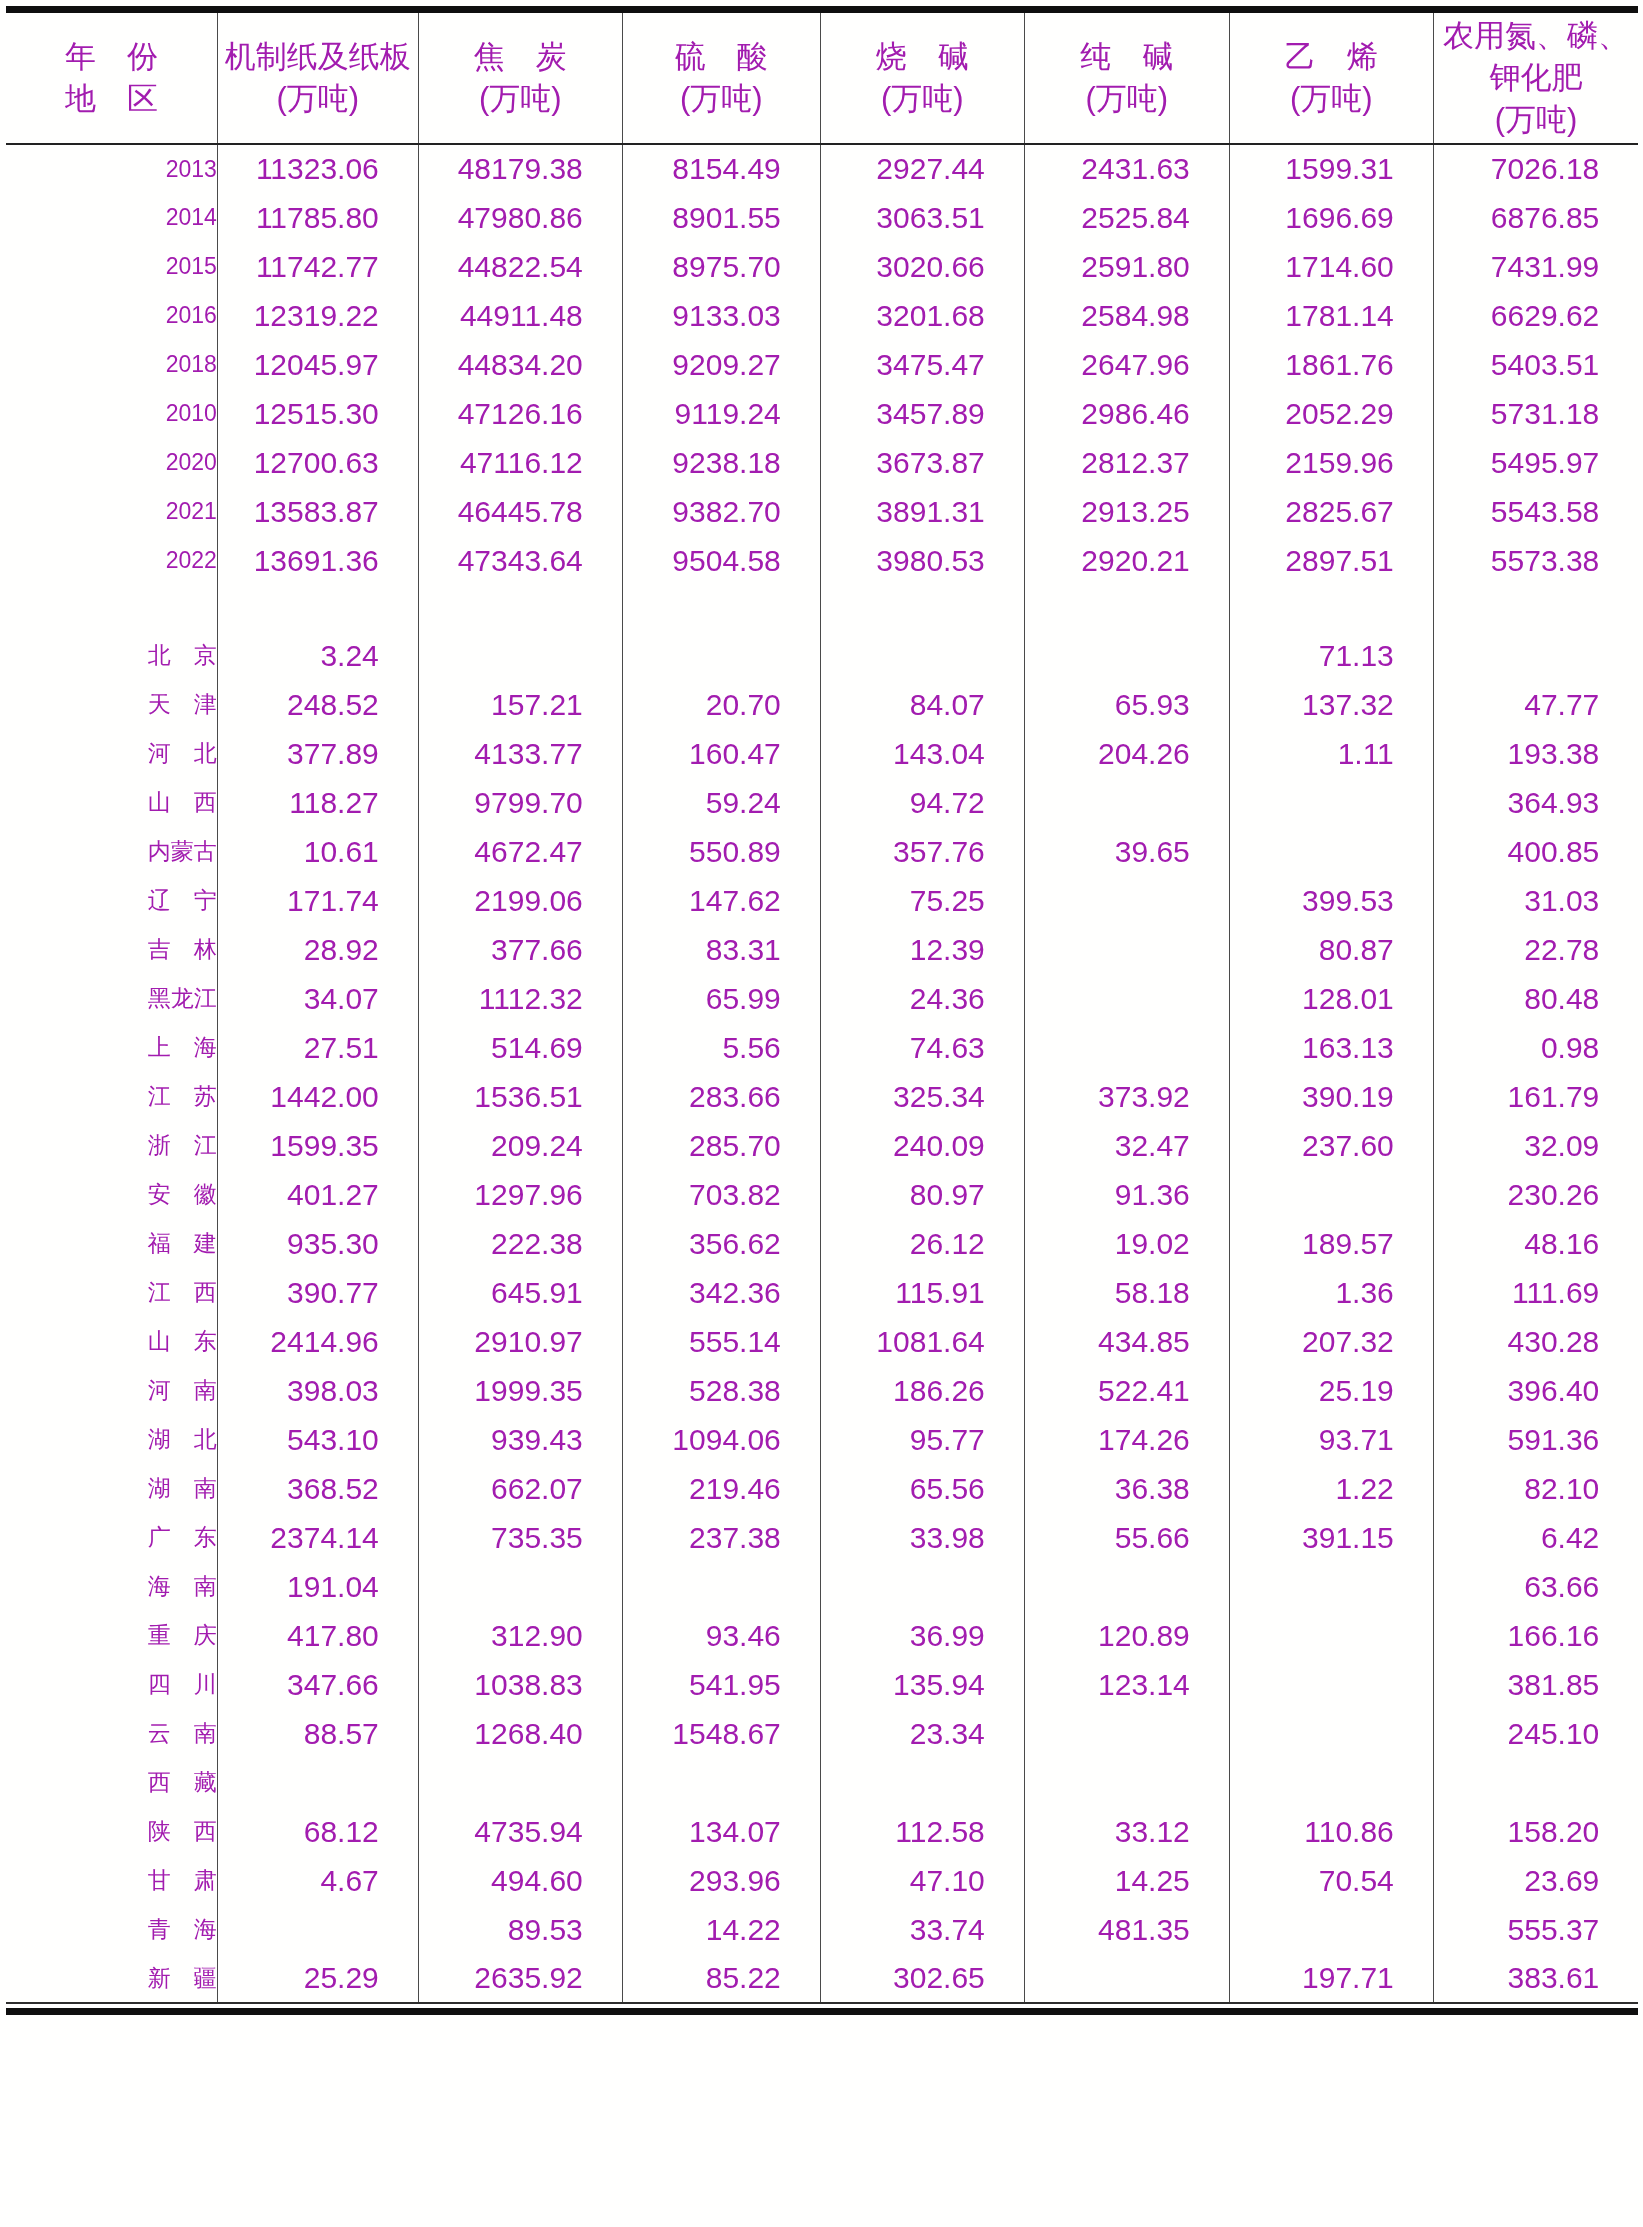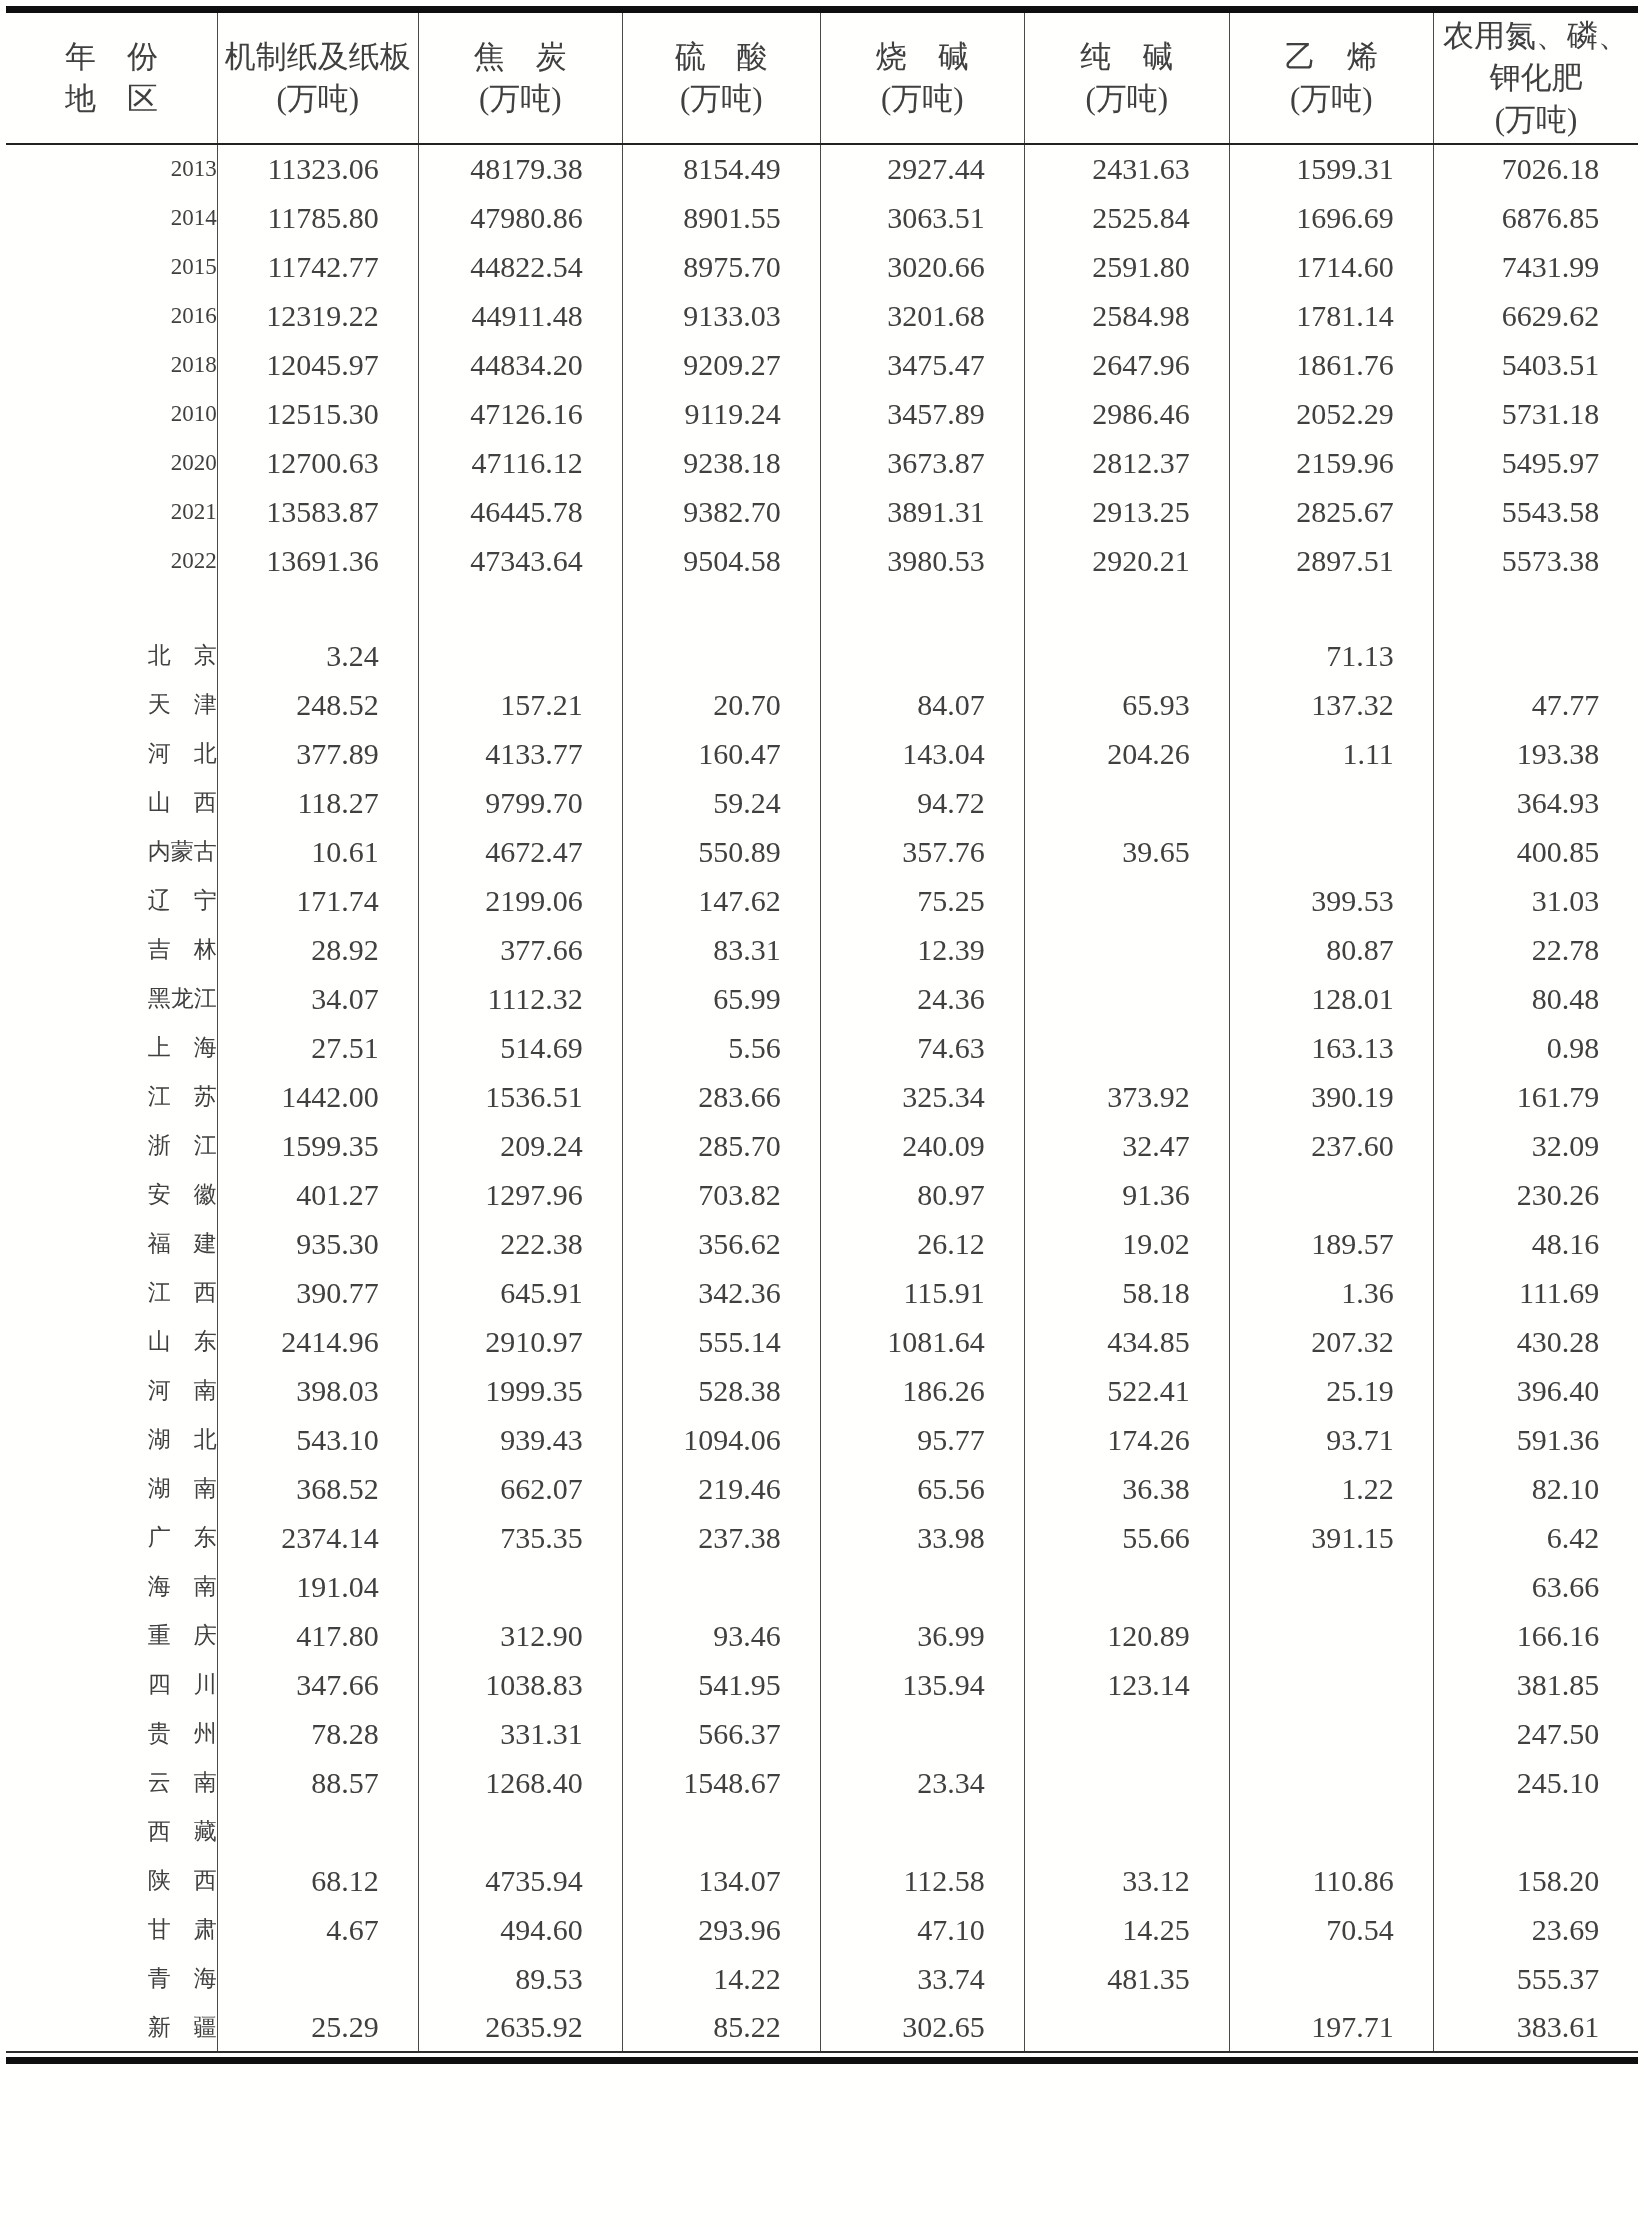--- a/index.html
+++ b/index.html
@@ -7,22 +7,22 @@
     padding: 0;
     background: #ffffff;
     width: 1644px;
   }
   .page {
     width: 1644px;
     height: 2227px;
     background: #fffffe;
     box-sizing: border-box;
     padding: 6.3px 6.3px 0 6.3px;
-    font-family: Liberation Serif, serif;
-    color: #404040;
+    font-family: Liberation Sans, sans-serif;
+    color: #a21caf;
   }
   .top-rule {
     height: 7px;
     background: #0f0f0f;
   }
   table.stat-table {
     border-collapse: collapse;
     table-layout: fixed;
     width: 1631px;
     border-bottom: 2.4px solid #2e2e2e;
@@ -445,30 +445,20 @@
           <td class="row-label">四　川</td>
           <td class="num">347.66</td>
           <td class="num">1038.83</td>
           <td class="num">541.95</td>
           <td class="num">135.94</td>
           <td class="num">123.14</td>
           <td class="num"></td>
           <td class="num">381.85</td>
         </tr>
         <tr>
-          <td class="row-label">贵　州</td>
-          <td class="num">78.28</td>
-          <td class="num">331.31</td>
-          <td class="num">566.37</td>
-          <td class="num"></td>
-          <td class="num"></td>
-          <td class="num"></td>
-          <td class="num">247.50</td>
-        </tr>
-        <tr>
           <td class="row-label">云　南</td>
           <td class="num">88.57</td>
           <td class="num">1268.40</td>
           <td class="num">1548.67</td>
           <td class="num">23.34</td>
           <td class="num"></td>
           <td class="num"></td>
           <td class="num">245.10</td>
         </tr>
         <tr>

